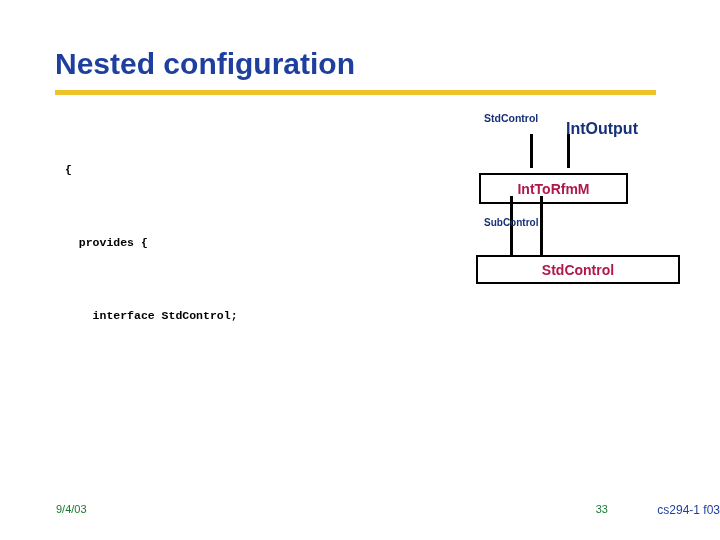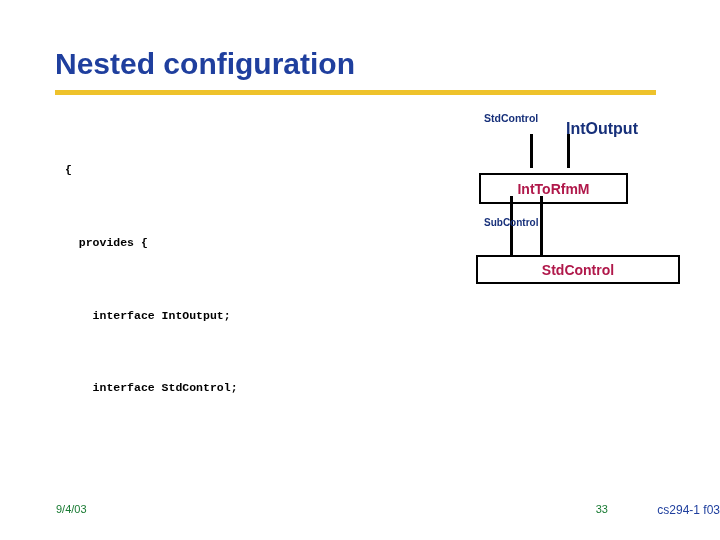--- a/index.html
+++ b/index.html
@@ -169,21 +169,20 @@
 </head>
 <body>
 
 <div id="slide-title">Nested configuration</div>
 
 <div id="title-rule"></div>
 
 <div id="code-block">
   <div class="code-line">{</div>
   <div class="code-line">  provides {</div>
-  <div class="code-line">    interface IntOutput;</div>
   <div class="code-line">    interface StdControl;</div>
   
   
   
   
   
   
   
   
   

